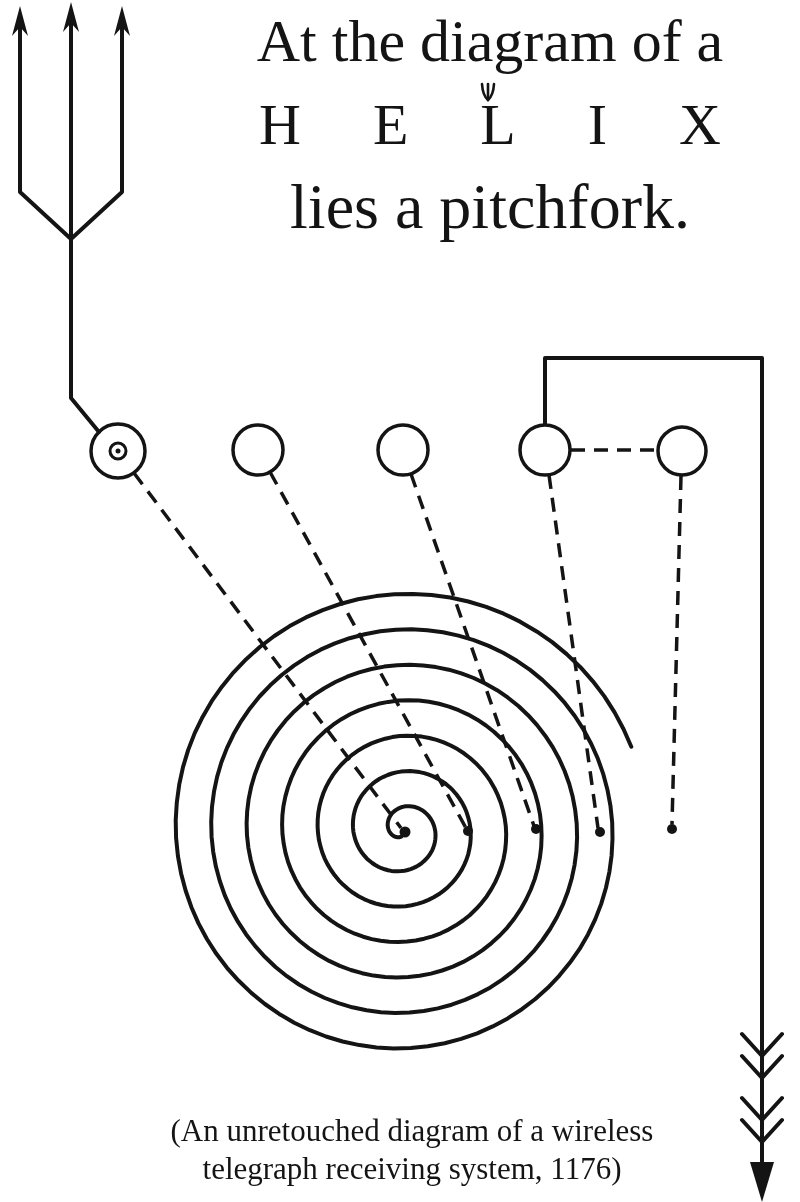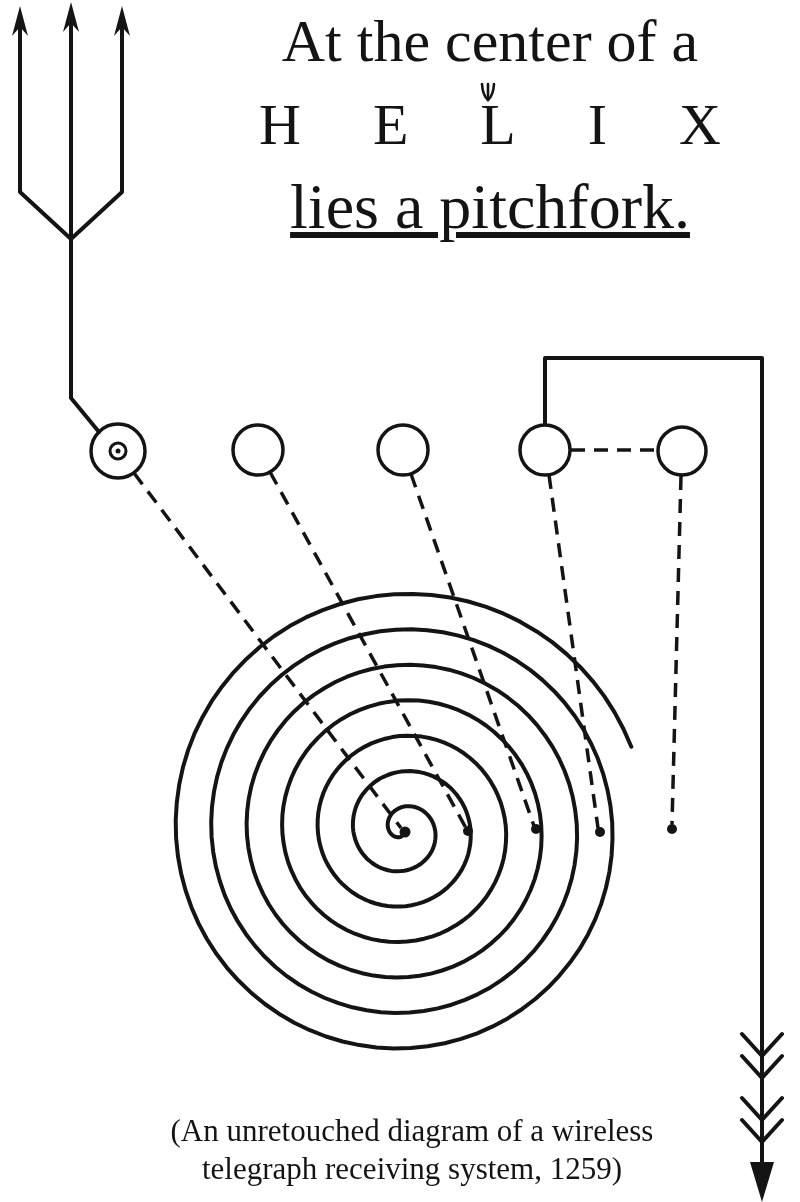--- a/index.html
+++ b/index.html
@@ -31,21 +31,21 @@
     margin-top: 20px;
     line-height: 1.1;
   }
   .letter-l { position: relative; display: inline-block; }
   .fork {
     position: absolute;
     left: 0px;
     top: -12px;
     overflow: visible;
   }
-  .t3 { font-size: 64px; margin-top: 16px; line-height: 1.05; text-decoration: underline; }
+  .t3 { font-size: 64px; margin-top: 16px; line-height: 1.05; }
 
   .caption {
     position: absolute;
     left: 52px;
     top: 1112px;
     width: 720px;
     text-align: center;
     font-size: 31px;
     line-height: 1.22;
   }
@@ -99,34 +99,34 @@
       <path d="M742 1034 L762 1056 L782 1034"></path>
       <path d="M742 1056 L762 1078 L782 1056"></path>
       <path d="M742 1098 L762 1120 L782 1098"></path>
       <path d="M742 1120 L762 1142 L782 1120"></path>
       <polygon fill="currentColor" stroke="none" points="762,1202 750,1162 774,1162"></polygon>
     </g>
   </g>
 </svg>
 
 <div class="title">
-  <div class="t1">At the center of a</div>
+  <div class="t1">At the diagram of a</div>
   <div class="t2">
     <span>H</span>
     <span>E</span>
     <span class="letter-l">
       <span>L</span>
       <svg class="fork" width="26" height="34" viewBox="0 0 26 34" stroke="currentColor" fill="none" stroke-width="2.6" stroke-linecap="round">
         <path d="M8 18 L8 3"></path>
         <path d="M8 19 C4.5 16 2.5 11 2 3"></path>
         <path d="M8 19 C11.5 16 13.5 11 14 3"></path>
       </svg>
     </span>
     <span>I</span>
     <span>X</span>
   </div>
   <div class="t3">lies a pitchfork.</div>
 </div>
 
 <div class="caption">
   <div>(An unretouched diagram of a wireless</div>
-  <div>telegraph receiving system, 1259)</div>
+  <div>telegraph receiving system, 1176)</div>
 </div>
 
 </body></html>

